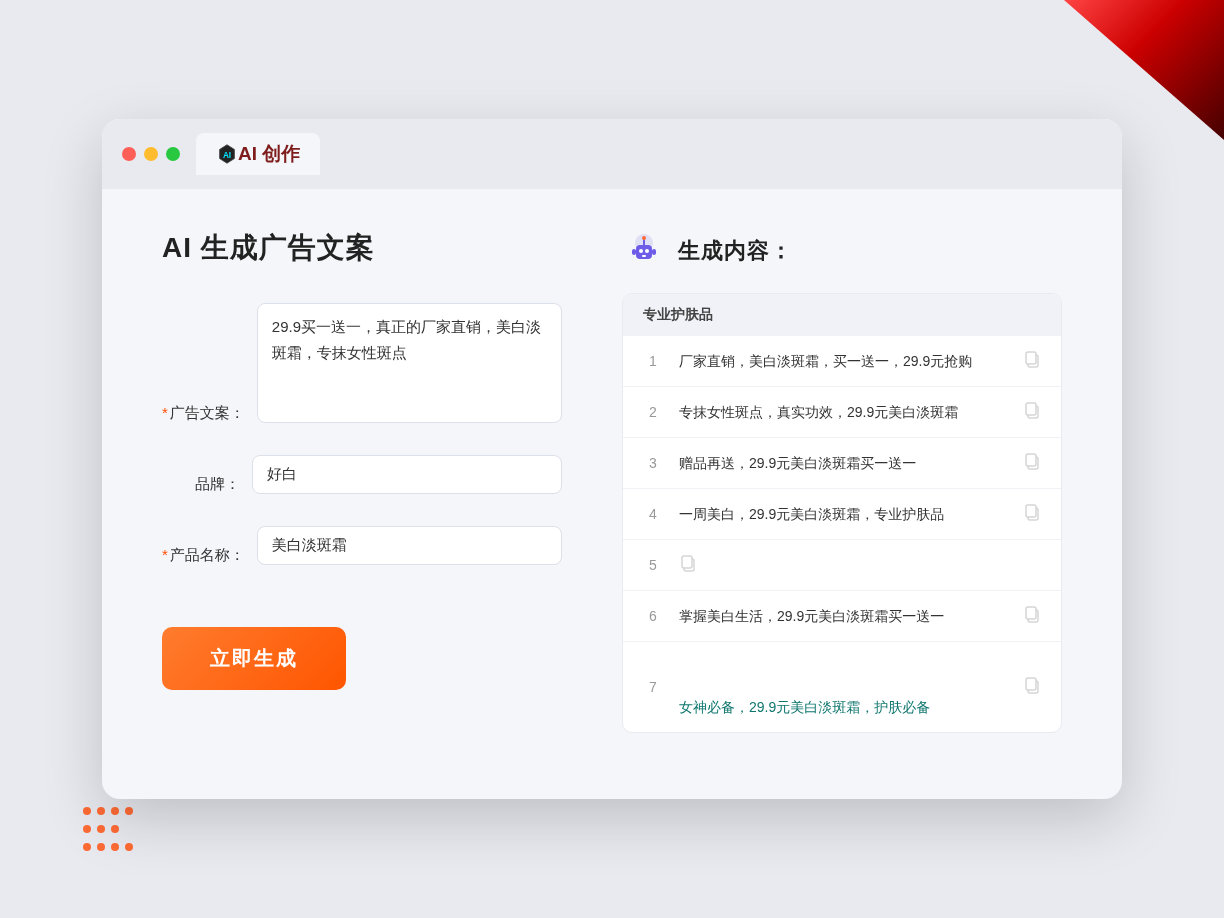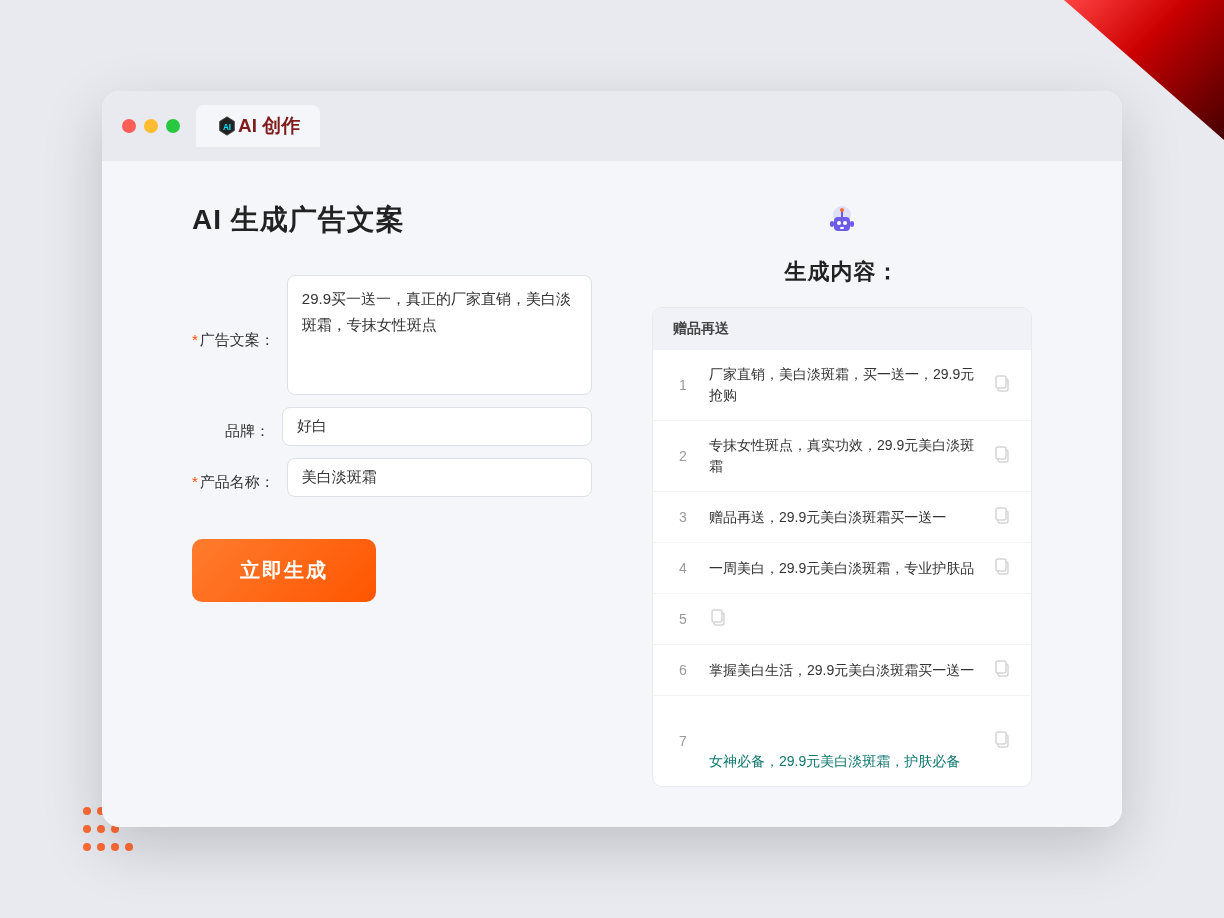--- a/index.html
+++ b/index.html
@@ -95,42 +95,42 @@
 
     .tab-title {
       font-size: 19px;
       color: #7f1d1d;
       font-weight: 700;
     }
 
     
     .browser-content {
       background: #f4f6fa;
-      padding: 40px 90px;
+      padding: 40px 60px;
       display: flex;
       gap: 60px;
     }
 
     
     .left-panel {
       flex: 0 0 400px;
     }
 
     .page-title {
       font-size: 28px;
       font-weight: 700;
       color: #222;
       margin-bottom: 36px;
       letter-spacing: 1px;
     }
 
     .form-group {
       display: flex;
-      align-items: center;
-      margin-bottom: 12px;
+      align-items: flex-end;
+      margin-bottom: 32px;
     }
 
     .form-label {
       font-size: 15px;
       color: #333;
       white-space: nowrap;
       padding-top: 10px;
       min-width: 90px;
       text-align: right;
       padding-right: 12px;
@@ -175,21 +175,20 @@
     
     .right-panel {
       flex: 1;
     }
 
     .result-header {
       display: flex;
       align-items: center;
       gap: 12px;
       margin-bottom: 20px;
-      flex-direction: column;
     }
 
     .robot-icon {
       width: 44px;
       height: 44px;
     }
 
     .result-title {
       font-size: 22px;
       font-weight: 600;
@@ -314,21 +313,21 @@
           <circle cx="19" cy="22" r="2" fill="white"></circle>
           <circle cx="25" cy="22" r="2" fill="white"></circle>
           <rect x="20" y="26" width="4" height="2" rx="1" fill="white"></rect>
           <line x1="22" y1="16" x2="22" y2="10" stroke="#6c5ce7" stroke-width="2"></line>
           <circle cx="22" cy="9" r="2" fill="#ff6b35"></circle>
         </svg>
         <span class="result-title">生成内容：</span>
       </div>
 
       <div class="result-table">
-        <div class="result-table-header">赠品再送</div>
+        <div class="result-table-header">专业护肤品</div>
 
         <div id="result-rows">
             <div class="result-row">
               <span class="result-num">1</span>
               <span class="result-text">厂家直销，美白淡斑霜，买一送一，29.9元抢购</span>
               <span style="cursor: pointer; opacity: 0.35; font-size: 16px;"><svg width="18" height="18" viewBox="0 0 18 18" fill="none">
                   <rect x="5" y="5" width="10" height="12" rx="2" stroke="#888" stroke-width="1.5"></rect>
                   <rect x="3" y="2" width="10" height="12" rx="2" fill="white" stroke="#888" stroke-width="1.5"></rect>
                 </svg></span>
             </div>

